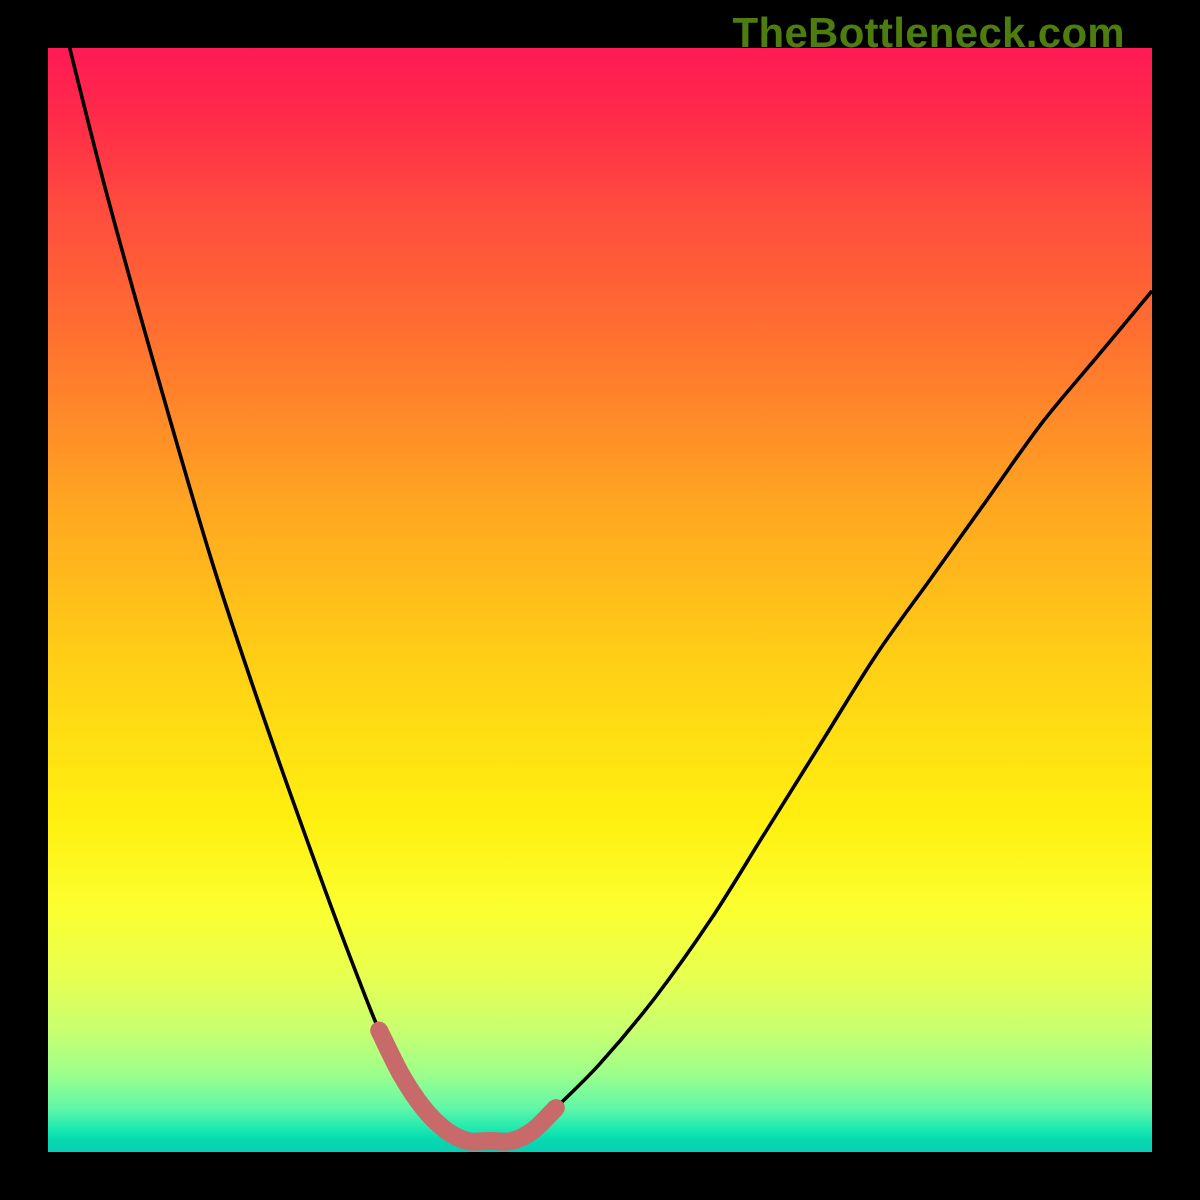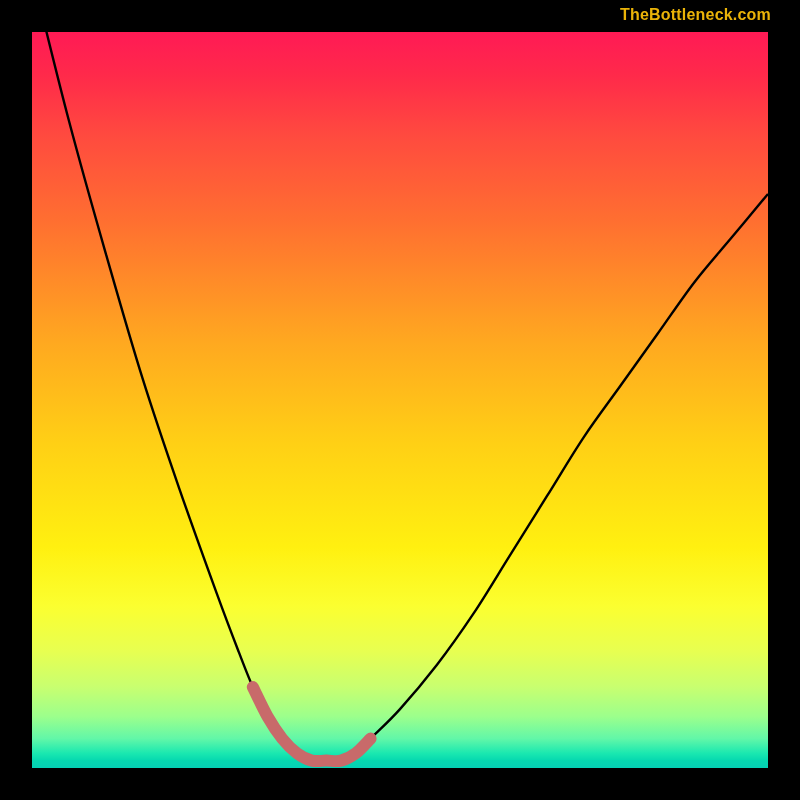--- a/index.html
+++ b/index.html
@@ -47,25 +47,25 @@
       #c8ff70 89%,
       #9cff8c 93%,
       #62f7a8 96%,
       #1ae8b0 98%,
       #05d8b0 99%,
       #05d0b5 100%
     );
   }
   .credit {
     position: absolute;
-    right: 29px;
+    right: 50px;
     top: 6px;
-    font-size: 16px;
+    font-size: 28px;
     font-weight: 600;
-    color: #eab308;
+    color: #4d7c0f;
     letter-spacing: 0.2px;
   }
   svg.curve {
     position: absolute;
     left: 0;
     top: 0;
     width: 100%;
     height: 100%;
   }
 </style>

